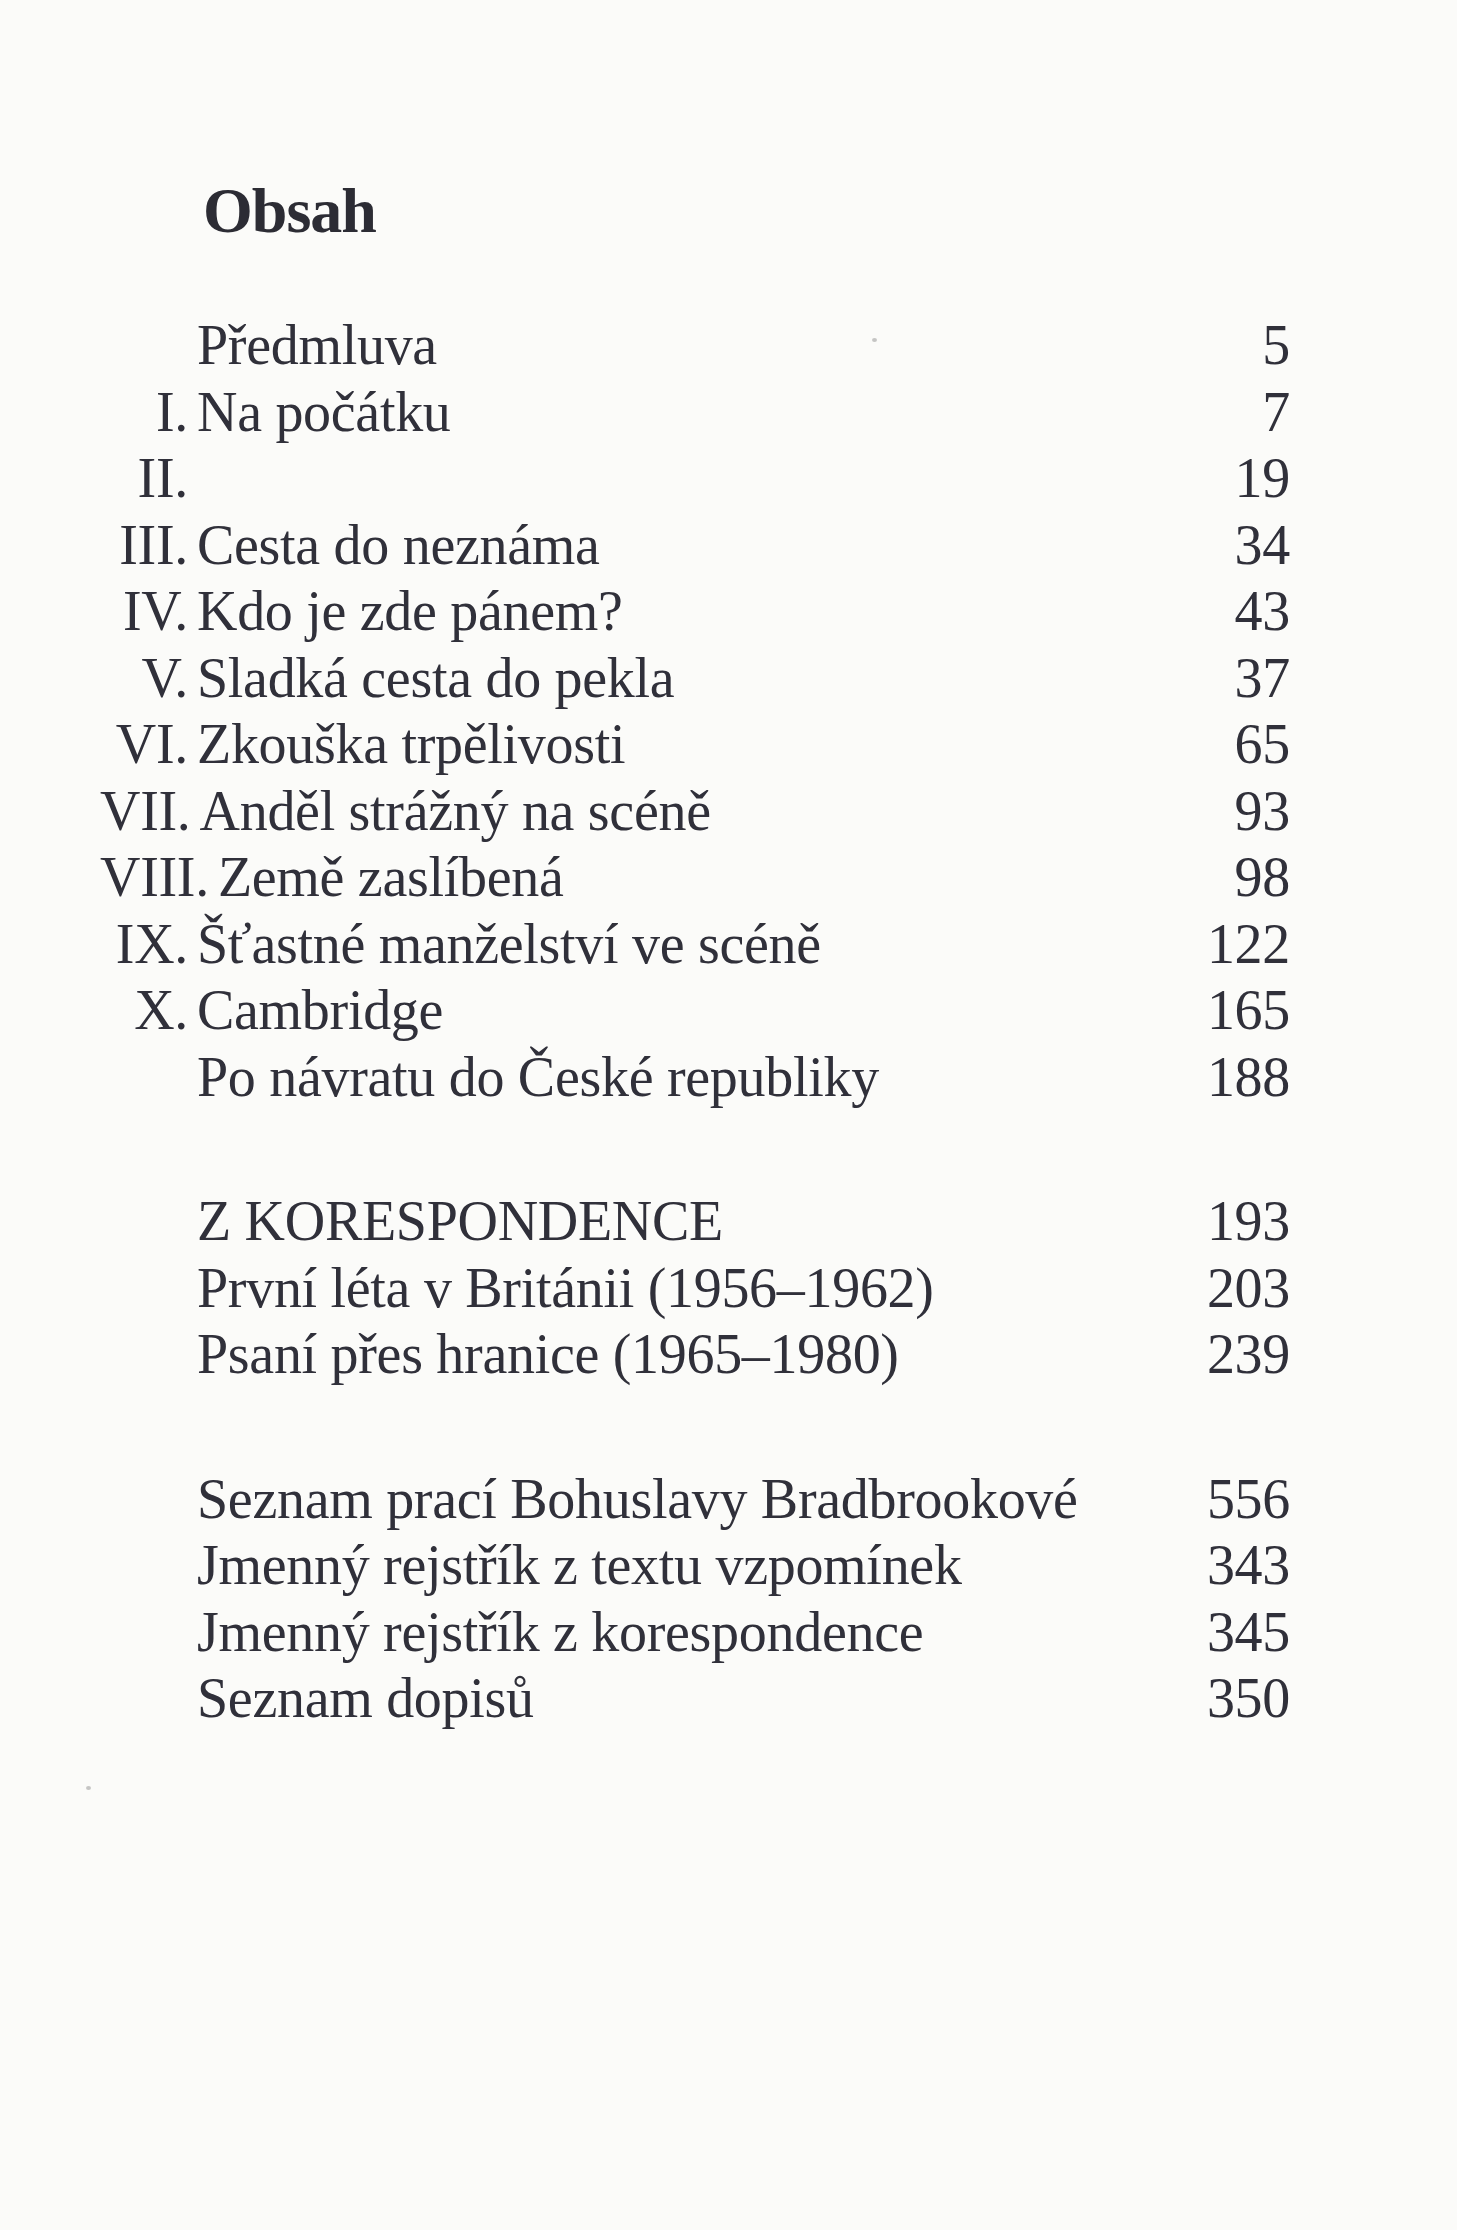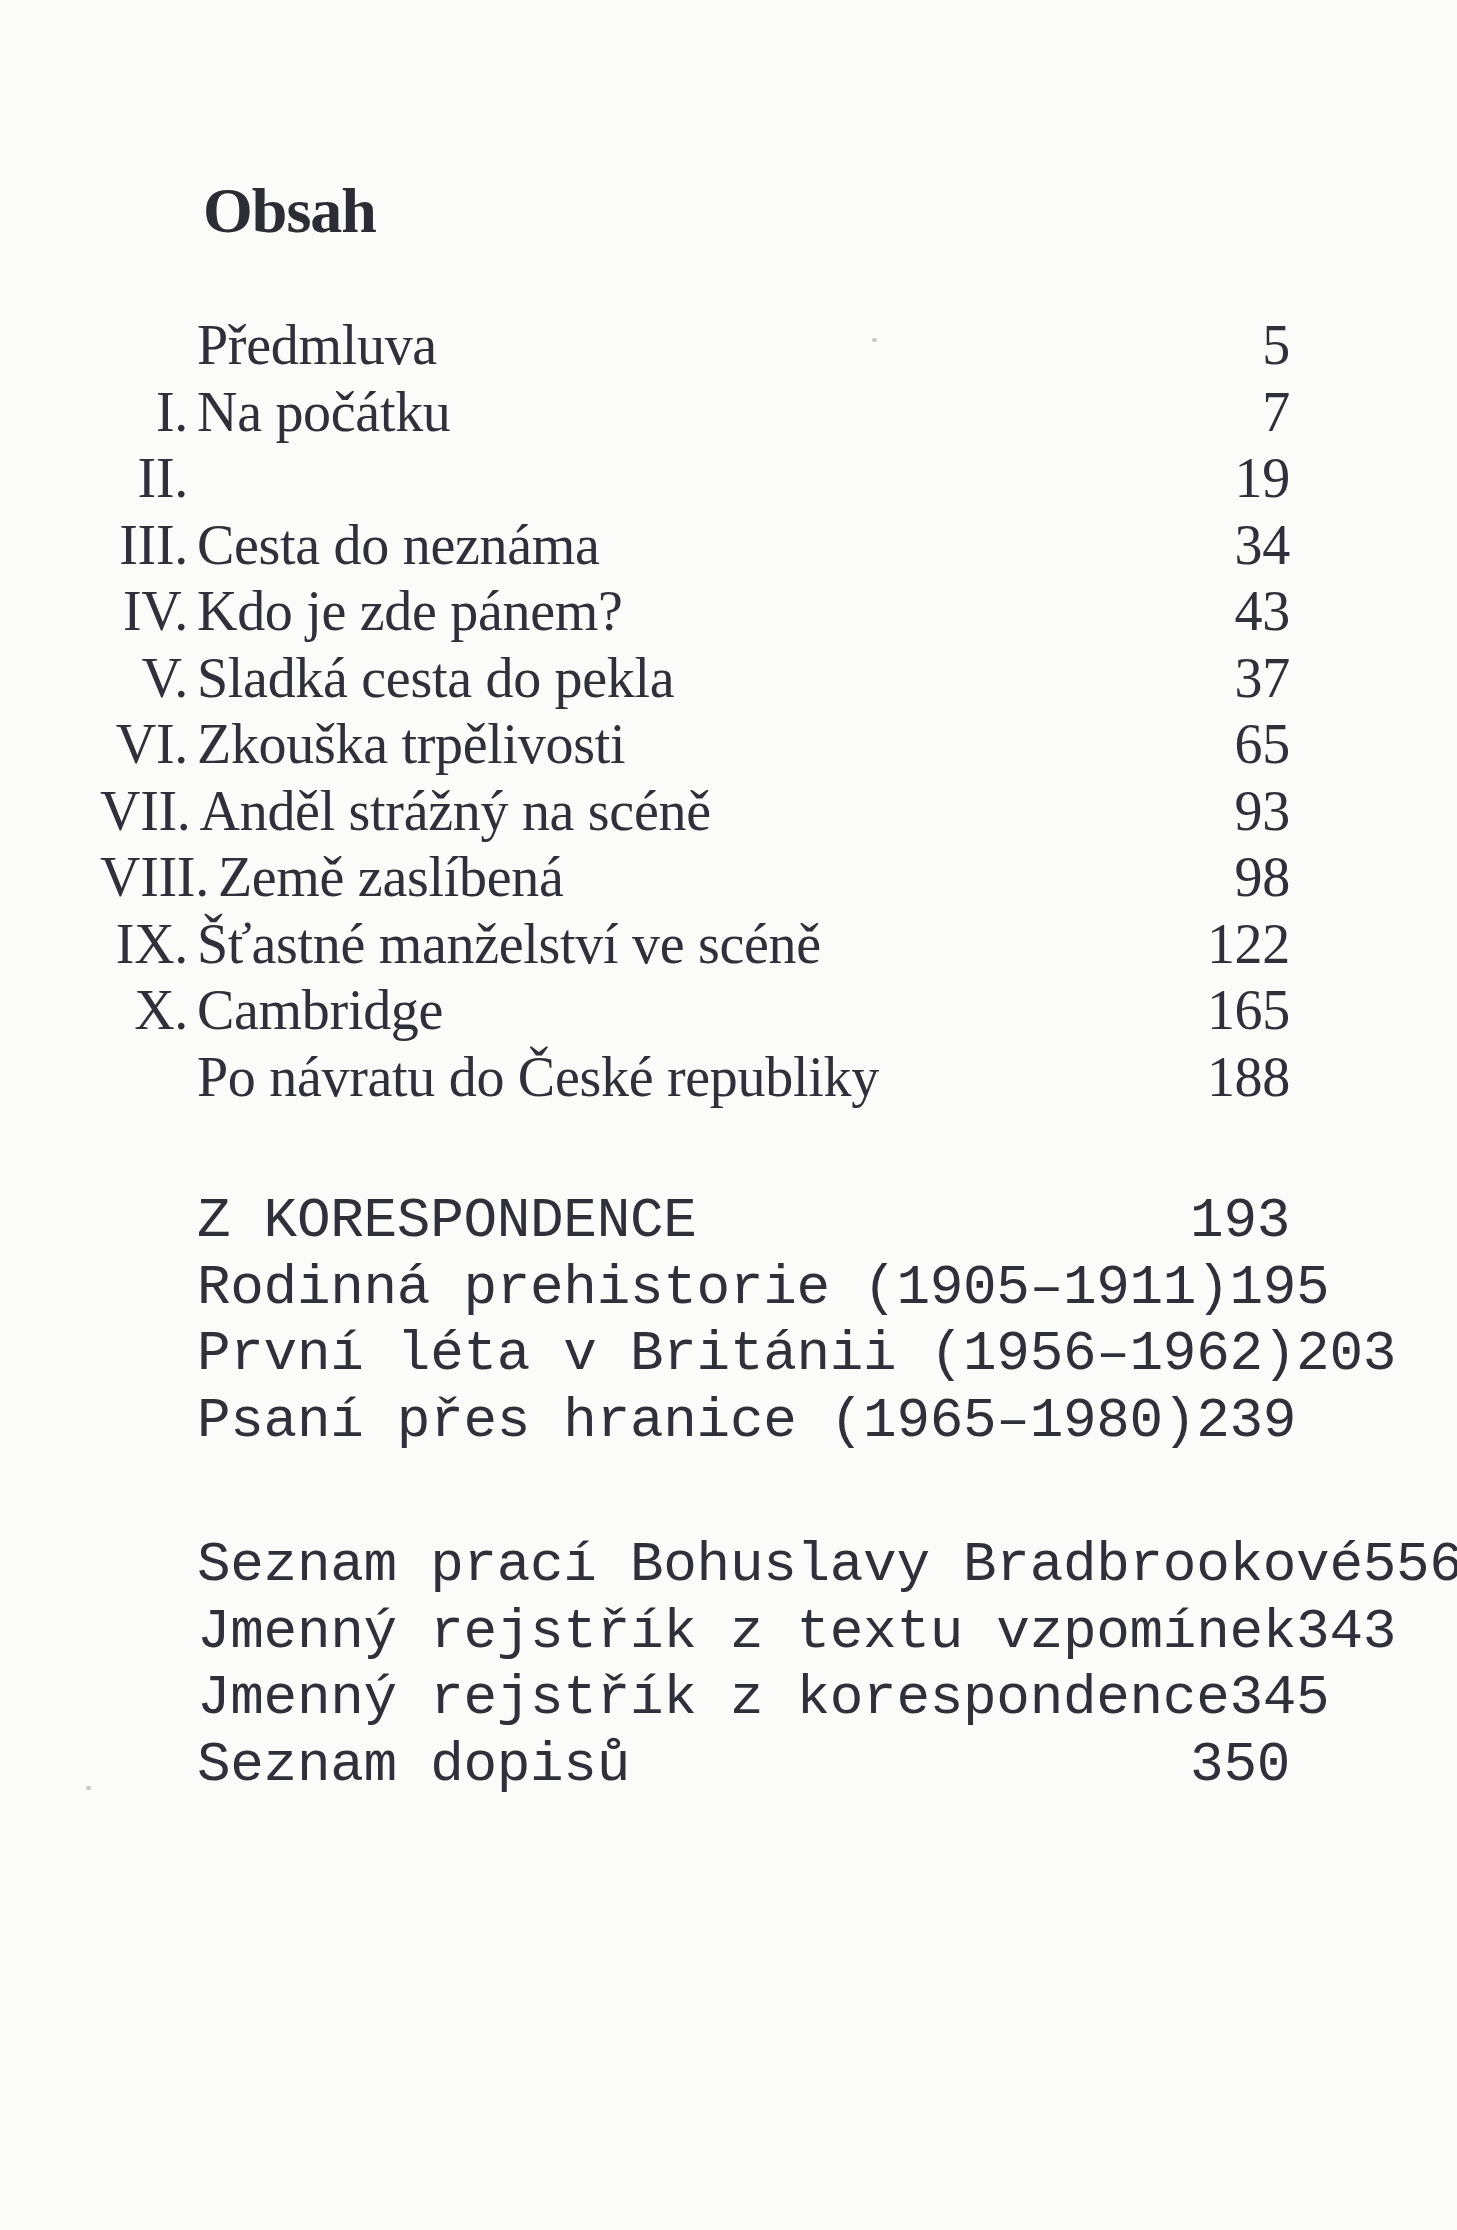--- a/index.html
+++ b/index.html
@@ -31,21 +31,20 @@
     top: 312px;
     right: 167px; 
   }
   .toc-block {
     list-style: none;
     margin: 0;
     padding: 0;
   }
   .toc-block + .toc-block {
     margin-top: 78px;
-    font-family: Liberation Mono, monospace;
   }
   .toc-row {
     display: flex;
     align-items: baseline;
     height: 66.5px;
     line-height: 66.5px;
     font-size: 56px;
     letter-spacing: -0.3px;
     white-space: nowrap;
   }
@@ -154,26 +153,20 @@
     </ol>
   <ol class="toc-block">
       <li class="toc-row">
     <span class="num"></span>
     <span class="title">Z KORESPONDENCE</span>
     <span class="spacer"></span>
     <span class="pagenum">193</span>
   </li>
       <li class="toc-row">
     <span class="num"></span>
-    <span class="title">Rodinná prehistorie (1905–1911)</span>
-    <span class="spacer"></span>
-    <span class="pagenum">195</span>
-  </li>
-      <li class="toc-row">
-    <span class="num"></span>
     <span class="title">První léta v Británii (1956–1962)</span>
     <span class="spacer"></span>
     <span class="pagenum">203</span>
   </li>
       <li class="toc-row">
     <span class="num"></span>
     <span class="title">Psaní přes hranice (1965–1980)</span>
     <span class="spacer"></span>
     <span class="pagenum">239</span>
   </li>

